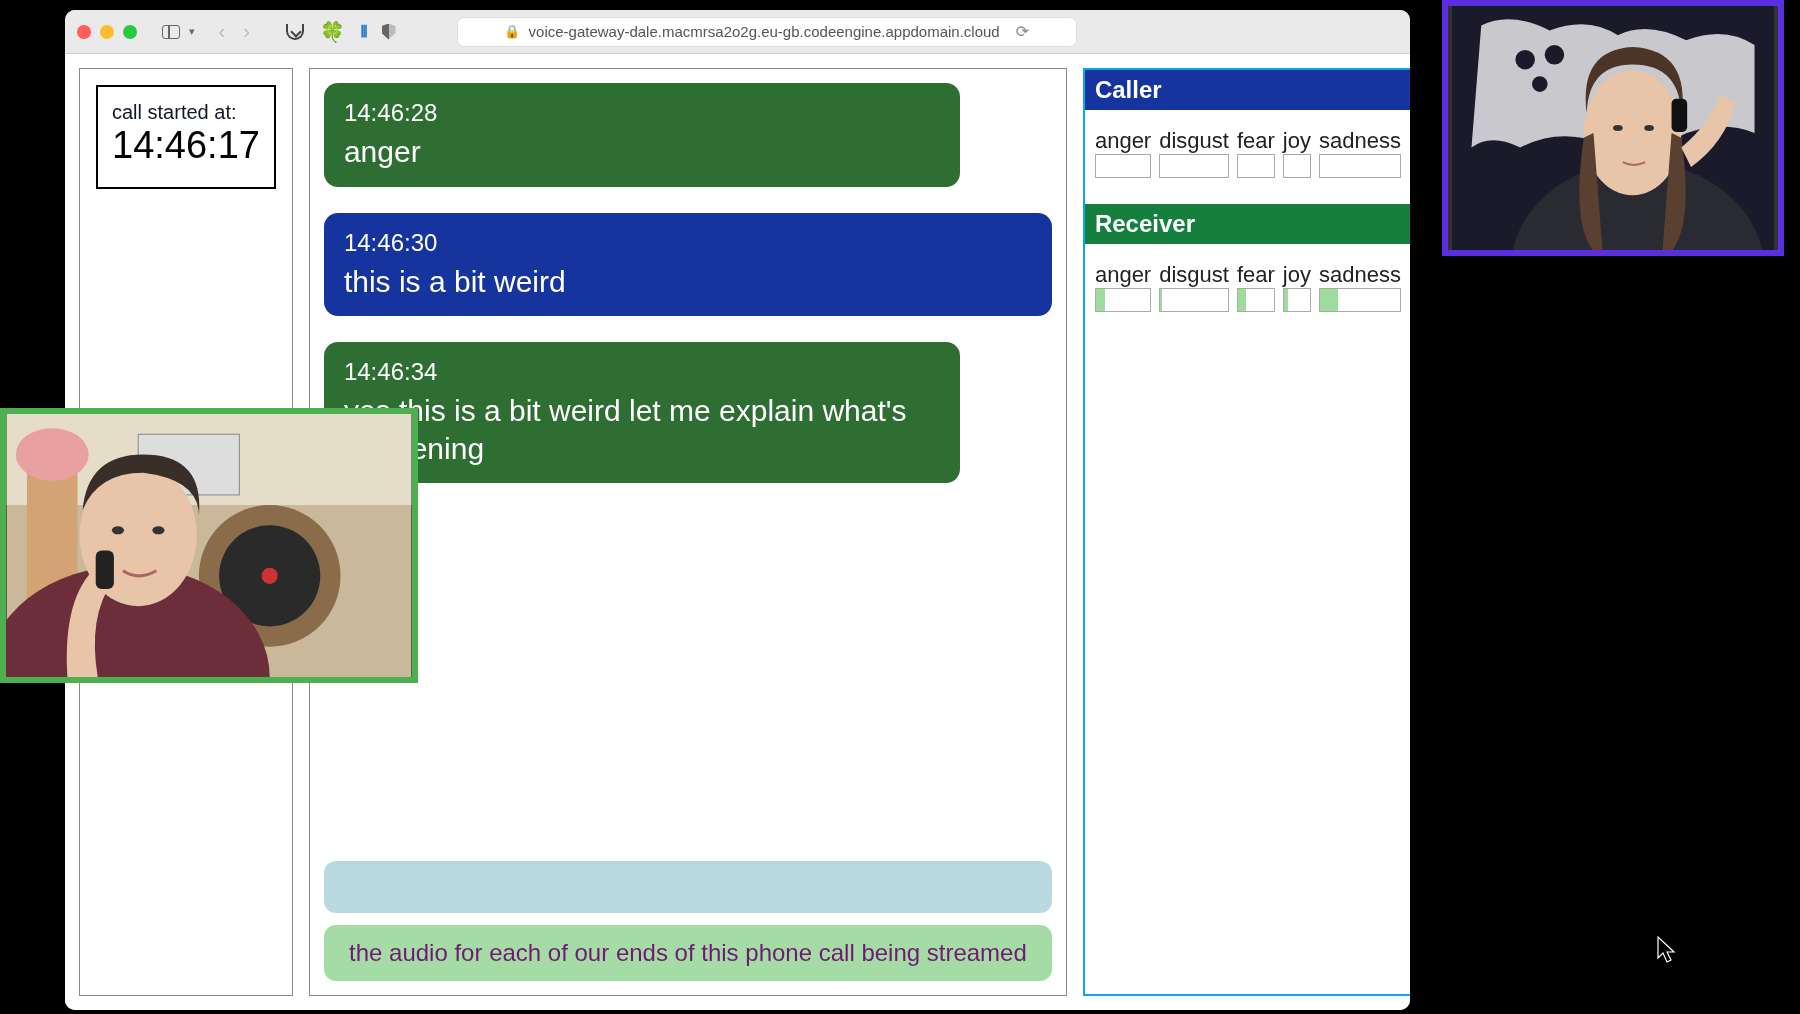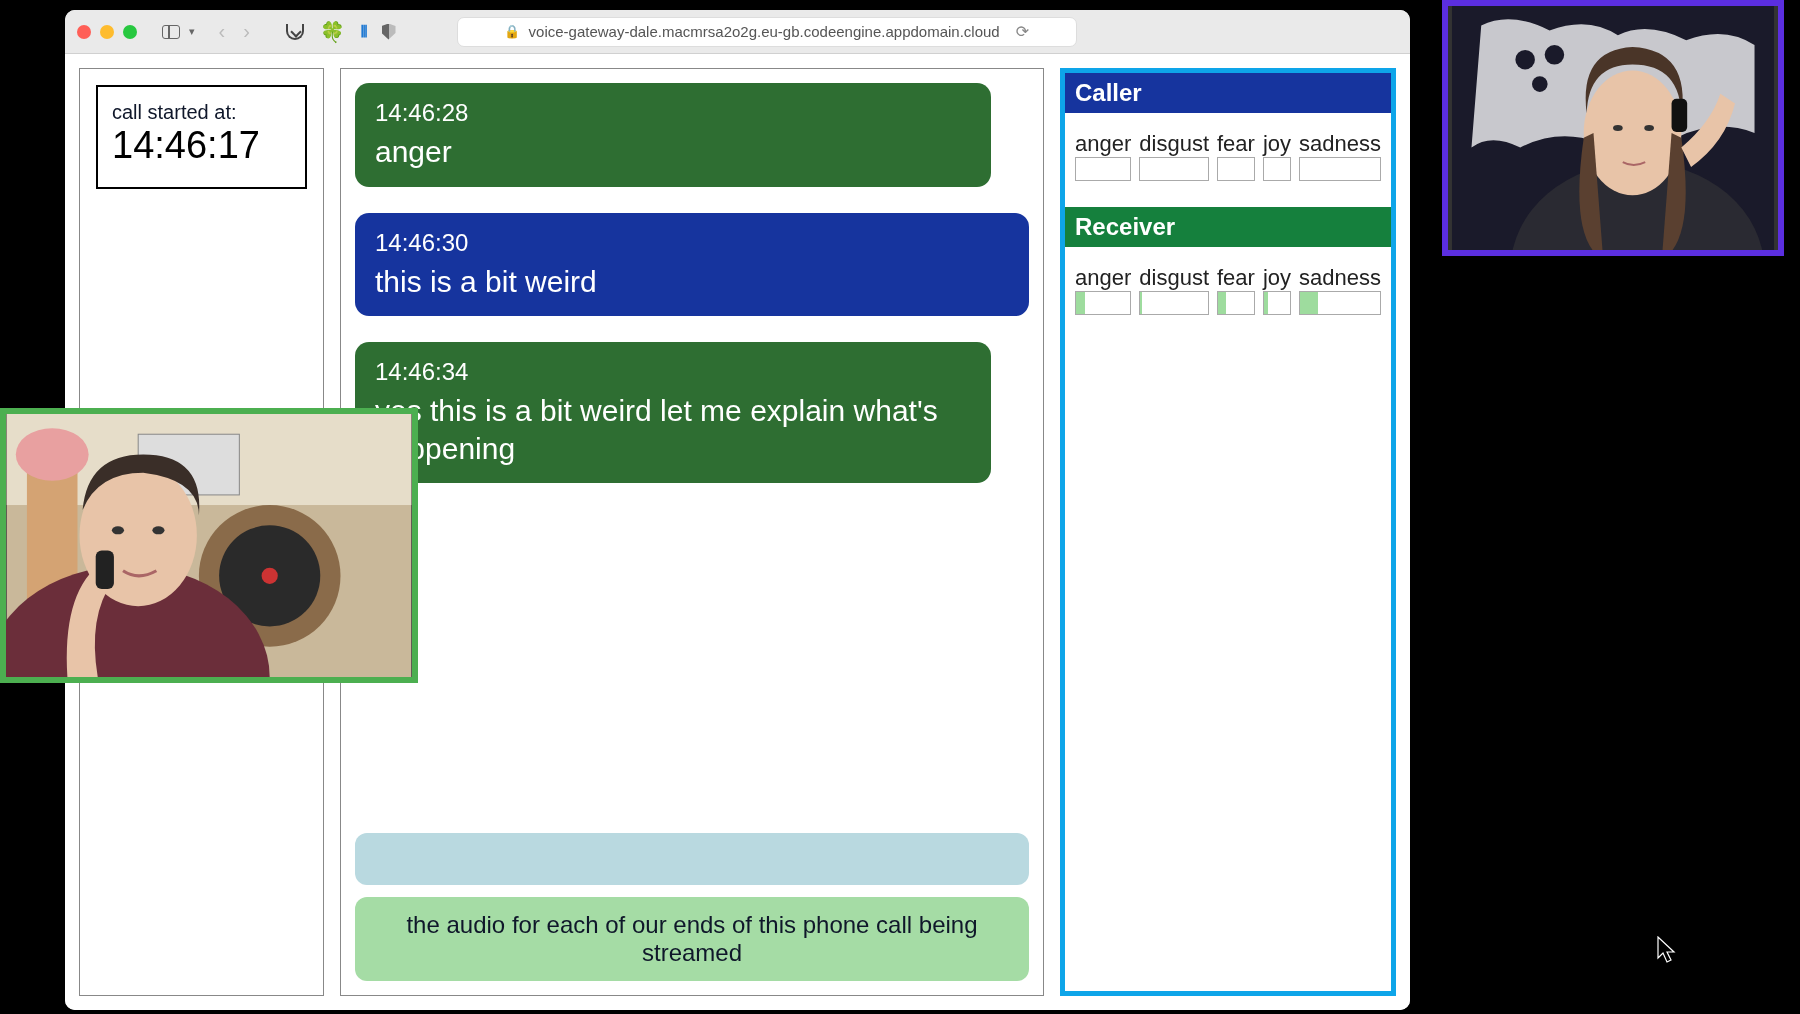--- a/index.html
+++ b/index.html
@@ -87,27 +87,27 @@
     }
     .messages { flex:1; display:flex; flex-direction:column; gap:26px; }
     .msg {
       border-radius:14px;
       padding:16px 20px;
       color:#fff;
     }
     .msg-ts { font-size:24px; font-weight:500; margin-bottom:6px; }
     .msg-text { font-size:30px; line-height:1.25; }
     .msg-green { background:#2e6e32; width:636px; align-self:flex-start; }
-    .msg-blue { background:#16349e; width:674px; align-self:flex-end; }
+    .msg-blue { background:#16349e; width:728px; align-self:flex-end; }
     .interim-bars { position:absolute; left:14px; right:14px; bottom:14px; display:flex; flex-direction:column; gap:12px; }
     .interim-blue { background:#b9d9e0; border-radius:12px; height:52px; }
-    .interim-green { background:#a5dca5; border-radius:12px; padding:14px 18px; text-align:center; font-size:24px; color:#0f172a; }
+    .interim-green { background:#a5dca5; border-radius:12px; padding:14px 18px; text-align:center; font-size:24px; color:#701a75; }
     .right-col {
       width:370px;
-      border:5px solid #0ea5e9;
+      border:2px solid #0ea5e9;
       display:flex; flex-direction:column;
     }
     .panel-header {
       color:#fff; font-size:24px; font-weight:600;
       padding:6px 10px;
     }
     .panel-header.caller { background:#16349e; }
     .panel-header.receiver { background:#15803d; }
     .emotions { padding:18px 10px; display:flex; flex-direction:row; gap:8px; }
     .emo-label { font-size:22px; color:#222; }

